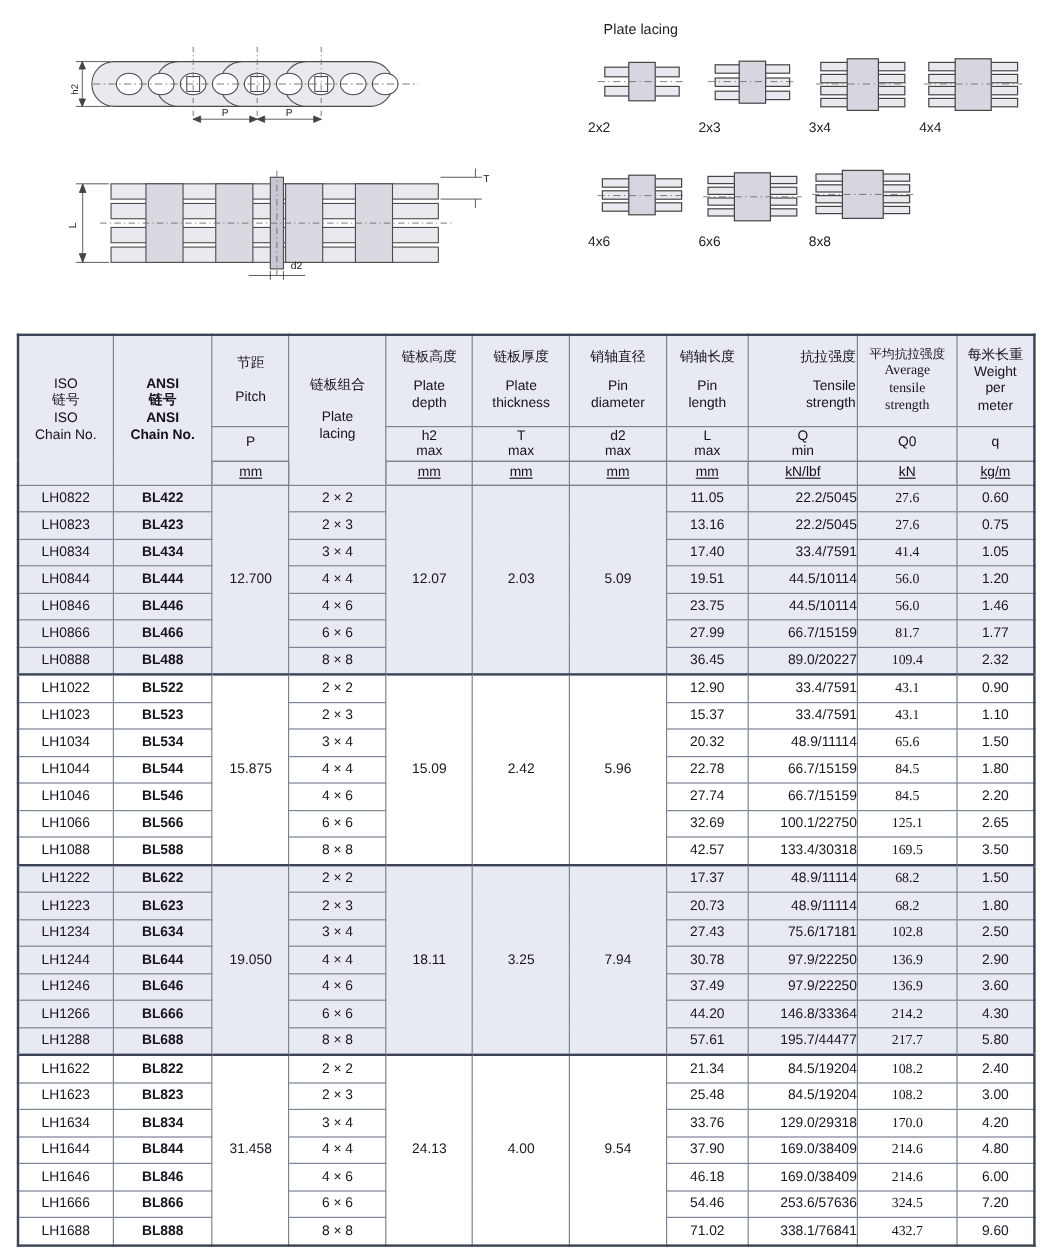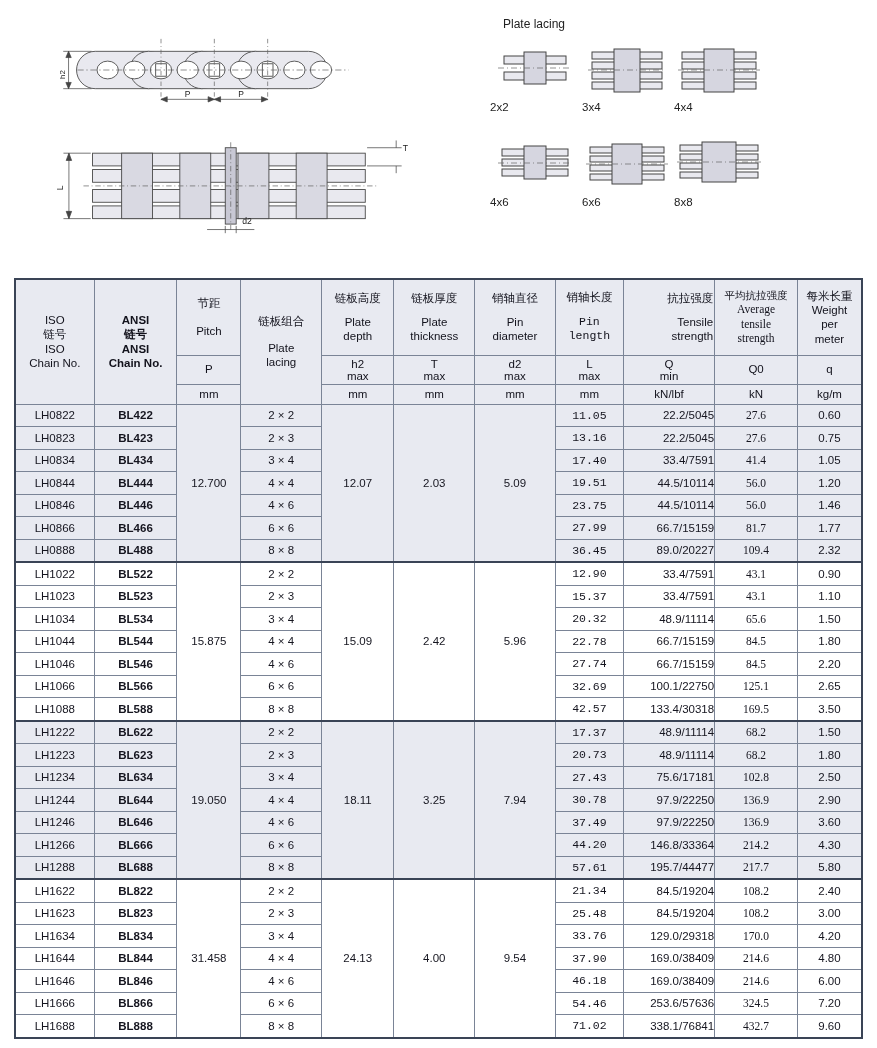--- a/index.html
+++ b/index.html
@@ -40,32 +40,32 @@
   }
   thead th{
     background:#e8eaf1;
     font-weight:normal;
     line-height:1.25;
     color:#12121c;
     padding:2px 1px;
   }
   .hdr-main{height:76px;}
   .hdr-sym{height:26px;background:#e8eaf1;}
-  .hdr-unit{height:20px;background:#0f172a;}
+  .hdr-unit{height:20px;background:#0f172a;text-decoration:underline;}
   tbody td{height:21.5px;font-size:11.5px;color:#15151f;}
   tbody tr.alt td{background:#e8eaf1;}
   tbody tr.norm td{background:#ffffff;}
   .c-iso{width:72px;}
   .c-ansi{width:76px;font-weight:bold;}
   .c-pitch{width:58px;}
   .c-lacing{width:74px;}
   .c-depth{width:66px;}
   .c-thick{width:74px;}
   .c-pin{width:74px;}
-  .c-len{width:62px;font-family:Liberation Mono, monospace;}
+  .c-len{width:62px;}
   .c-tens{width:84px;text-align:right;}
   .c-avg{width:76px;font-family:Liberation Serif, serif;}
   .c-wt{width:58px;}
   .thickline td{border-top:2px solid #3a4456;}
   table{border:2px solid #3a4456;}
   thead th{border-color:#7a8496;}
 </style>
 </head>
 <body>
 
@@ -188,20 +188,34 @@
                 <rect x="14" y="16" width="62" height="8"></rect>
                 <rect x="14" y="32" width="62" height="8"></rect>
                 <rect x="34" y="12" width="22" height="32" fill="#d6d6e0"></rect>
               </g>
               <line x1="8" y1="28" x2="82" y2="28" stroke="#666" stroke-width="0.7" stroke-dasharray="6 3 1 3"></line>
             </svg>
           </div>
           <div class="lbl">2x2</div>
         </div>
 
+        <div class="lacing-cell">
+          <div class="art">
+            <svg viewBox="0 0 90 56" width="90" height="56">
+              <g stroke="#444" stroke-width="1" fill="#e9e9ef">
+                <rect x="14" y="14" width="62" height="7"></rect>
+                <rect x="14" y="25" width="62" height="7"></rect>
+                <rect x="14" y="36" width="62" height="7"></rect>
+                <rect x="34" y="11" width="22" height="35" fill="#d6d6e0"></rect>
+              </g>
+              <line x1="8" y1="28" x2="82" y2="28" stroke="#666" stroke-width="0.7" stroke-dasharray="6 3 1 3"></line>
+            </svg>
+          </div>
+          <div class="lbl">2x3</div>
+        </div>
 
         <div class="lacing-cell">
           <div class="art">
             <svg viewBox="0 0 90 56" width="90" height="56">
               <g stroke="#444" stroke-width="1" fill="#e9e9ef">
                 <rect x="10" y="12" width="70" height="7"></rect>
                 <rect x="10" y="22" width="70" height="7"></rect>
                 <rect x="10" y="32" width="70" height="7"></rect>
                 <rect x="10" y="42" width="70" height="7"></rect>
                 <rect x="32" y="9" width="26" height="43" fill="#d6d6e0"></rect>

